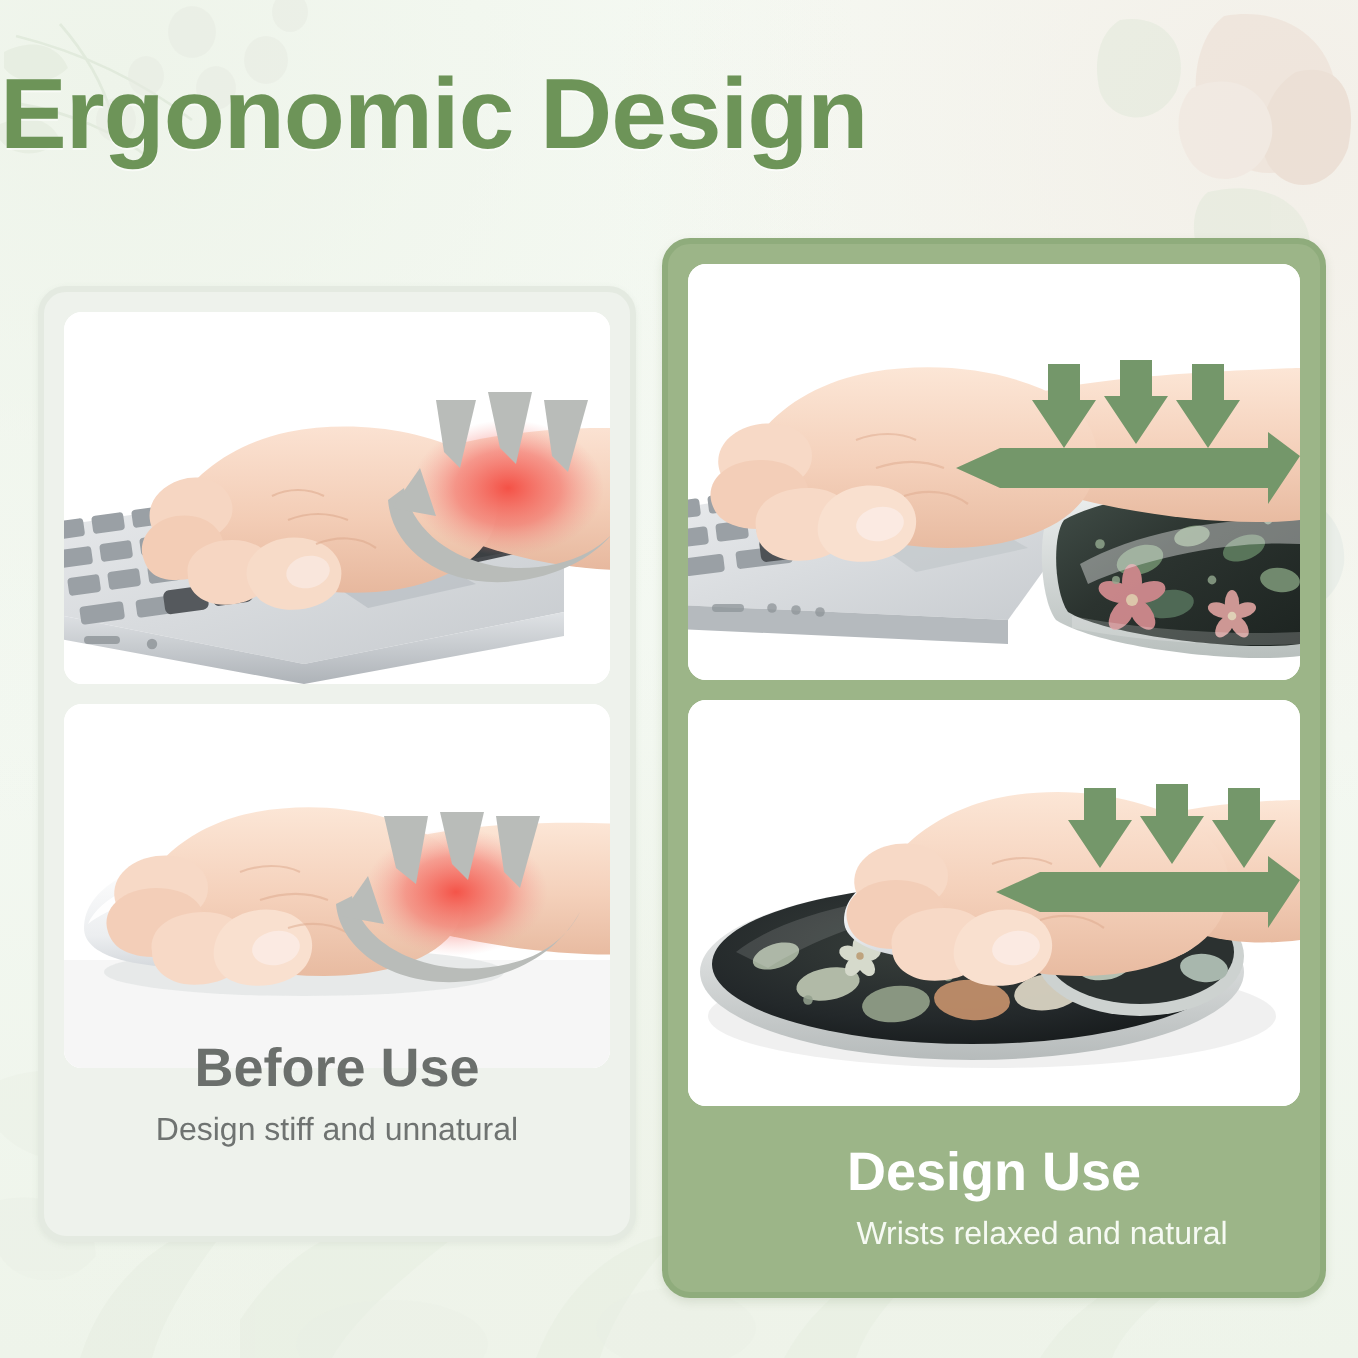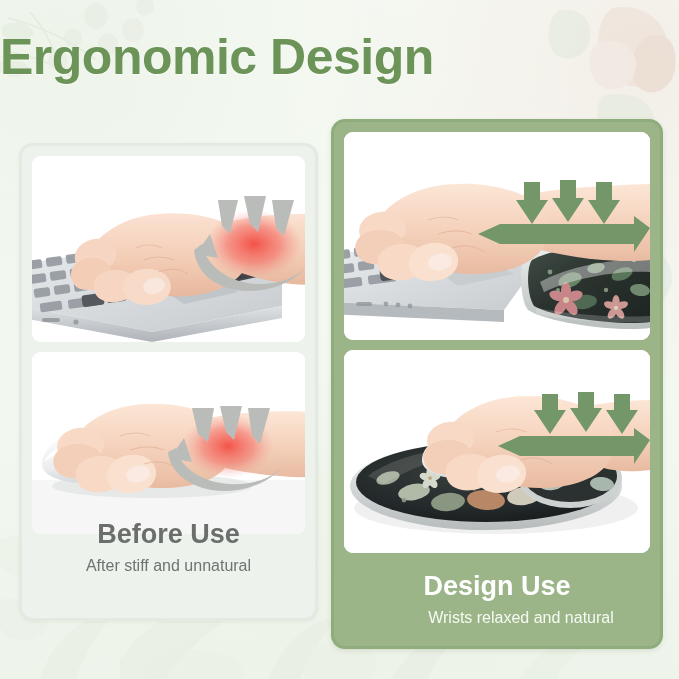--- a/index.html
+++ b/index.html
@@ -472,21 +472,21 @@
         <path d="M198 44 L214 44 L214 60 L222 60 L206 84 L190 60 L198 60 Z"></path>
         <path d="M234 42 L250 42 L250 58 L258 58 L242 82 L226 58 L234 58 Z"></path>
         <path d="M270 44 L286 44 L286 60 L294 60 L278 84 L262 60 L270 60 Z"></path>
       </g>
       <path d="M306 90 L290 78 L290 86 L176 86 L154 96 L176 106 L290 106 L290 114 Z" fill="#74976a"></path>
     </svg>
   </div>
 
   <div class="cap cap-before">
     <div class="cap-title">Before Use</div>
-    <div class="cap-sub">After stiff and unnatural</div>
+    <div class="cap-sub">Design stiff and unnatural</div>
   </div>
 
   <div class="cap cap-after">
     <div class="cap-title">Design Use</div>
     <div class="cap-sub">Wrists relaxed and natural</div>
   </div>
 
 </div>
 
 </body></html>

